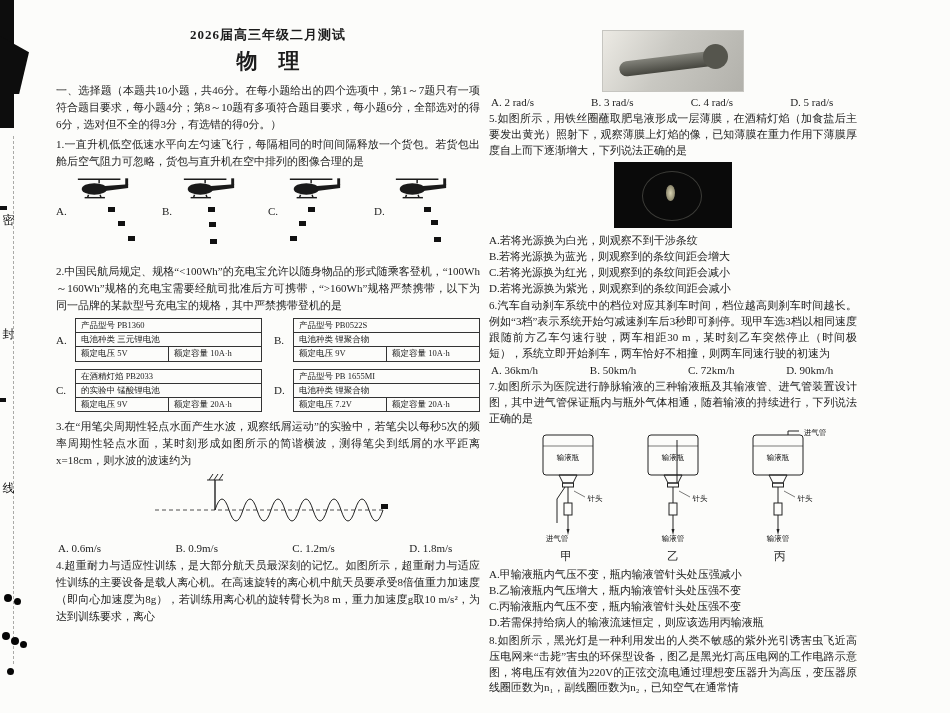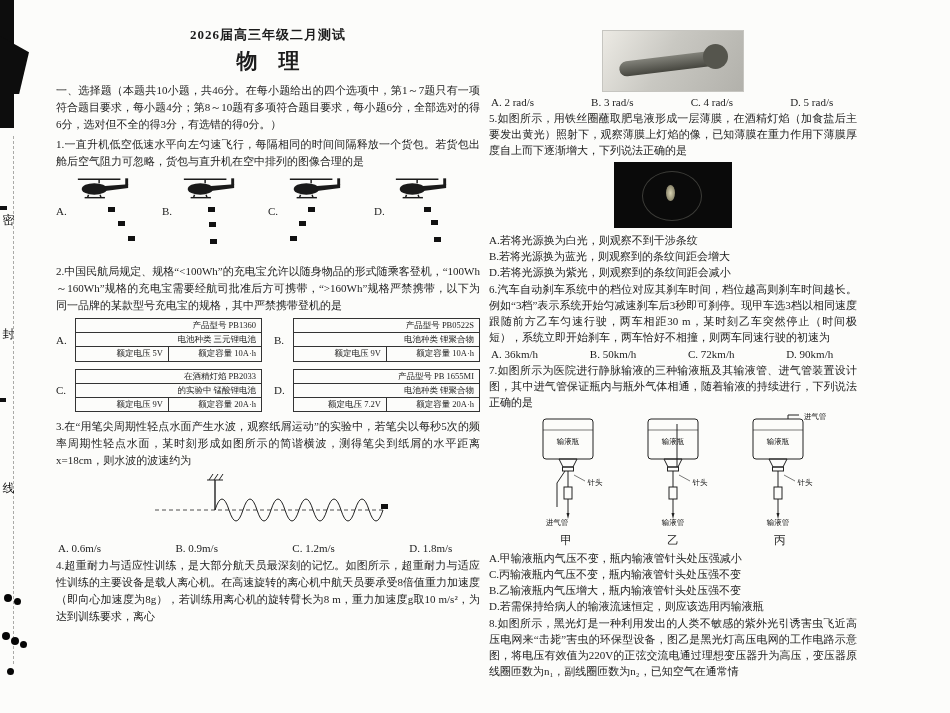--- a/index.html
+++ b/index.html
@@ -39,21 +39,21 @@
   .cargo{position:absolute;width:7px;height:5px;background:#111;}
   .ca1{left:52px;top:34px}.ca2{left:62px;top:48px}.ca3{left:72px;top:63px}
   .cb1{left:46px;top:34px}.cb2{left:47px;top:49px}.cb3{left:48px;top:66px}
   .cc1{left:40px;top:34px}.cc2{left:31px;top:48px}.cc3{left:22px;top:63px}
   .cd1{left:50px;top:34px}.cd2{left:57px;top:47px}.cd3{left:60px;top:64px}
   
   .card-grid{display:grid;grid-template-columns:1fr 1fr;gap:7px 12px;margin:4px 0 6px;}
   .card-wrap{display:flex;align-items:center;gap:5px;}
   .opt-letter2{font-size:11px;width:14px;flex:none;}
   .spec-card{flex:1;border:1px solid #333;font-size:8.5px;line-height:1.3;background:#fcfcfa;}
-  .cr{padding:1px 5px;border-bottom:1px solid #333;text-align:right;}
+  .cr{padding:1px 5px;border-bottom:1px solid #333;}
   .cr-split{display:flex;padding:0;border-bottom:none;}
   .cr-split span{flex:1;padding:1px 5px;}
   .cr-split span:first-child{border-right:1px solid #333;}
   
   .wave-wrap{text-align:center;margin:3px 0 1px;}
   .wave-fig line,.wave-fig path{stroke:#222;fill:none;stroke-width:1;}
   .wave-fig .dash{stroke-dasharray:4 3;stroke-width:.8;}
   .wave-fig .pen{stroke-width:1.4;}
   .wave-fig rect{fill:#111;stroke:none;}
   
@@ -252,20 +252,21 @@
     </div>
 
     <p class="stem">5.如图所示，用铁丝圈蘸取肥皂液形成一层薄膜，在酒精灯焰（加食盐后主要发出黄光）照射下，观察薄膜上灯焰的像，已知薄膜在重力作用下薄膜厚度自上而下逐渐增大，下列说法正确的是</p>
     <div class="photo2">
       <div class="film"></div>
       <div class="flame"></div>
     </div>
     <div class="opt-lines">
       <div>A.若将光源换为白光，则观察不到干涉条纹</div>
       <div>B.若将光源换为蓝光，则观察到的条纹间距会增大</div>
+      <div>C.若将光源换为红光，则观察到的条纹间距会减小</div>
       <div>D.若将光源换为紫光，则观察到的条纹间距会减小</div>
     </div>
 
     <p class="stem">6.汽车自动刹车系统中的档位对应其刹车时间，档位越高则刹车时间越长。例如“3档”表示系统开始匀减速刹车后3秒即可刹停。现甲车选3档以相同速度跟随前方乙车匀速行驶，两车相距30 m，某时刻乙车突然停止（时间极短），系统立即开始刹车，两车恰好不相撞，则两车同速行驶的初速为</p>
     <div class="opt-row">
       <span>A. 36km/h</span>
       <span>B. 50km/h</span>
       <span>C. 72km/h</span>
       <span>D. 90km/h</span>
     </div>
@@ -324,21 +325,21 @@
         </g>
       </svg>
     </div>
     <div class="group-row">
       <span>甲</span>
       <span>乙</span>
       <span>丙</span>
     </div>
     <div class="opt-lines">
       <div>A.甲输液瓶内气压不变，瓶内输液管针头处压强减小</div>
+      <div>B.乙输液瓶内气压增大，瓶内输液管针头处压强不变</div>
       <div>C.丙输液瓶内气压不变，瓶内输液管针头处压强不变</div>
-      <div>B.乙输液瓶内气压增大，瓶内输液管针头处压强不变</div>
       <div>D.若需保持给病人的输液流速恒定，则应该选用丙输液瓶</div>
     </div>
 
     <p class="stem">8.如图所示，黑光灯是一种利用发出的人类不敏感的紫外光引诱害虫飞近高压电网来“击毙”害虫的环保型设备，图乙是黑光灯高压电网的工作电路示意图，将电压有效值为220V的正弦交流电通过理想变压器升为高压，变压器原线圈匝数为n₁，副线圈匝数为n₂，已知空气在通常情</p>
   </div>
 
 </div>
 
 </body></html>

